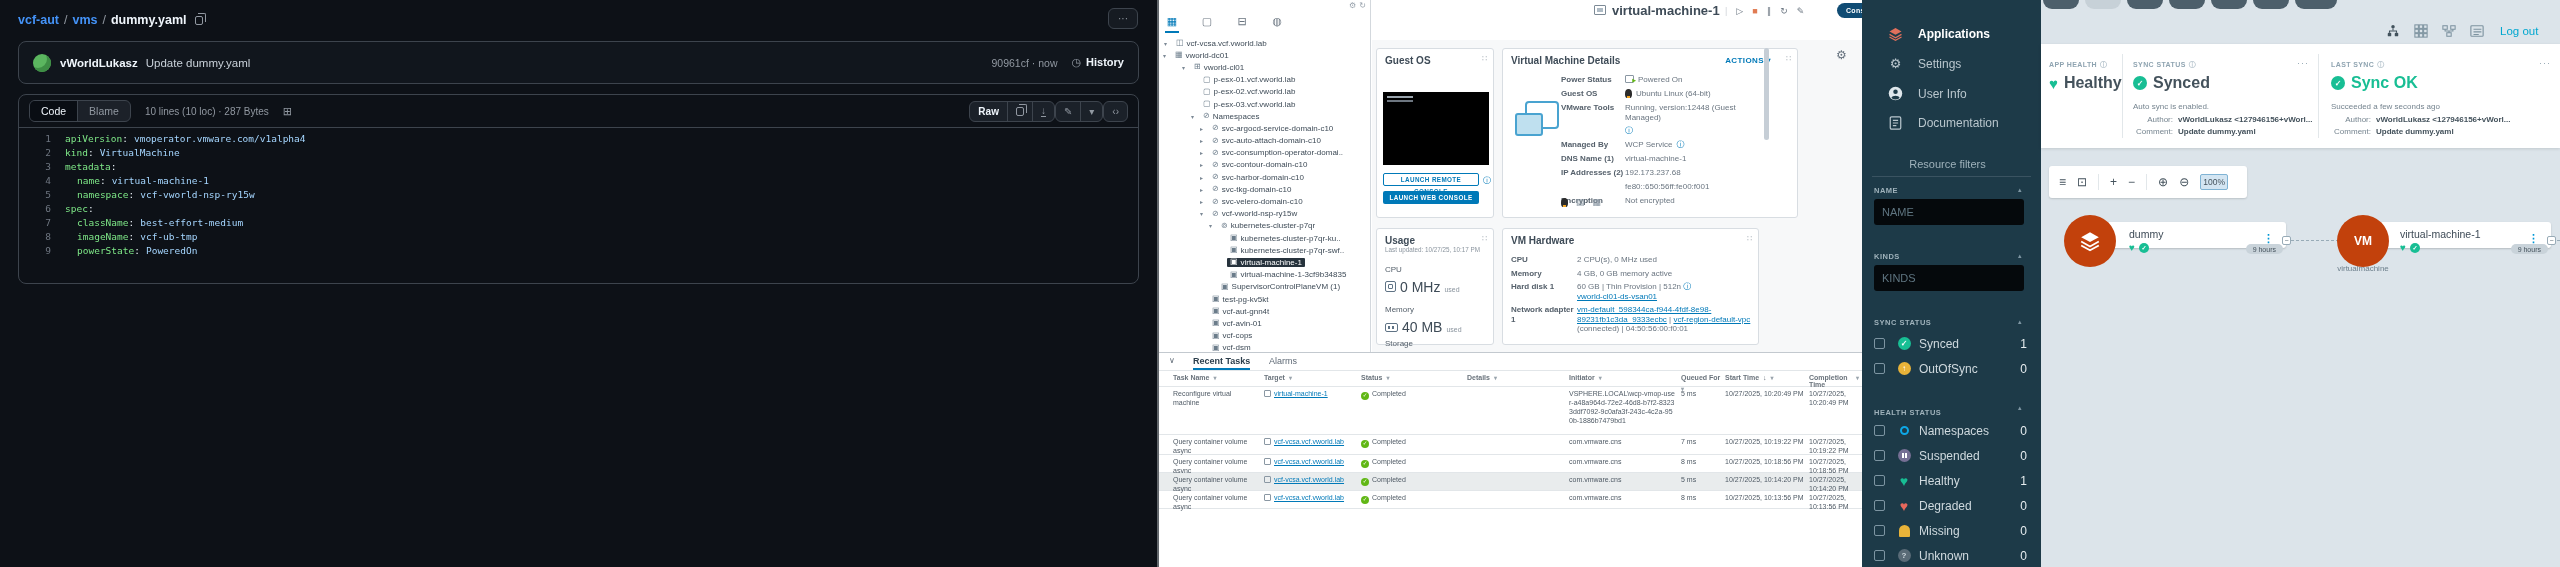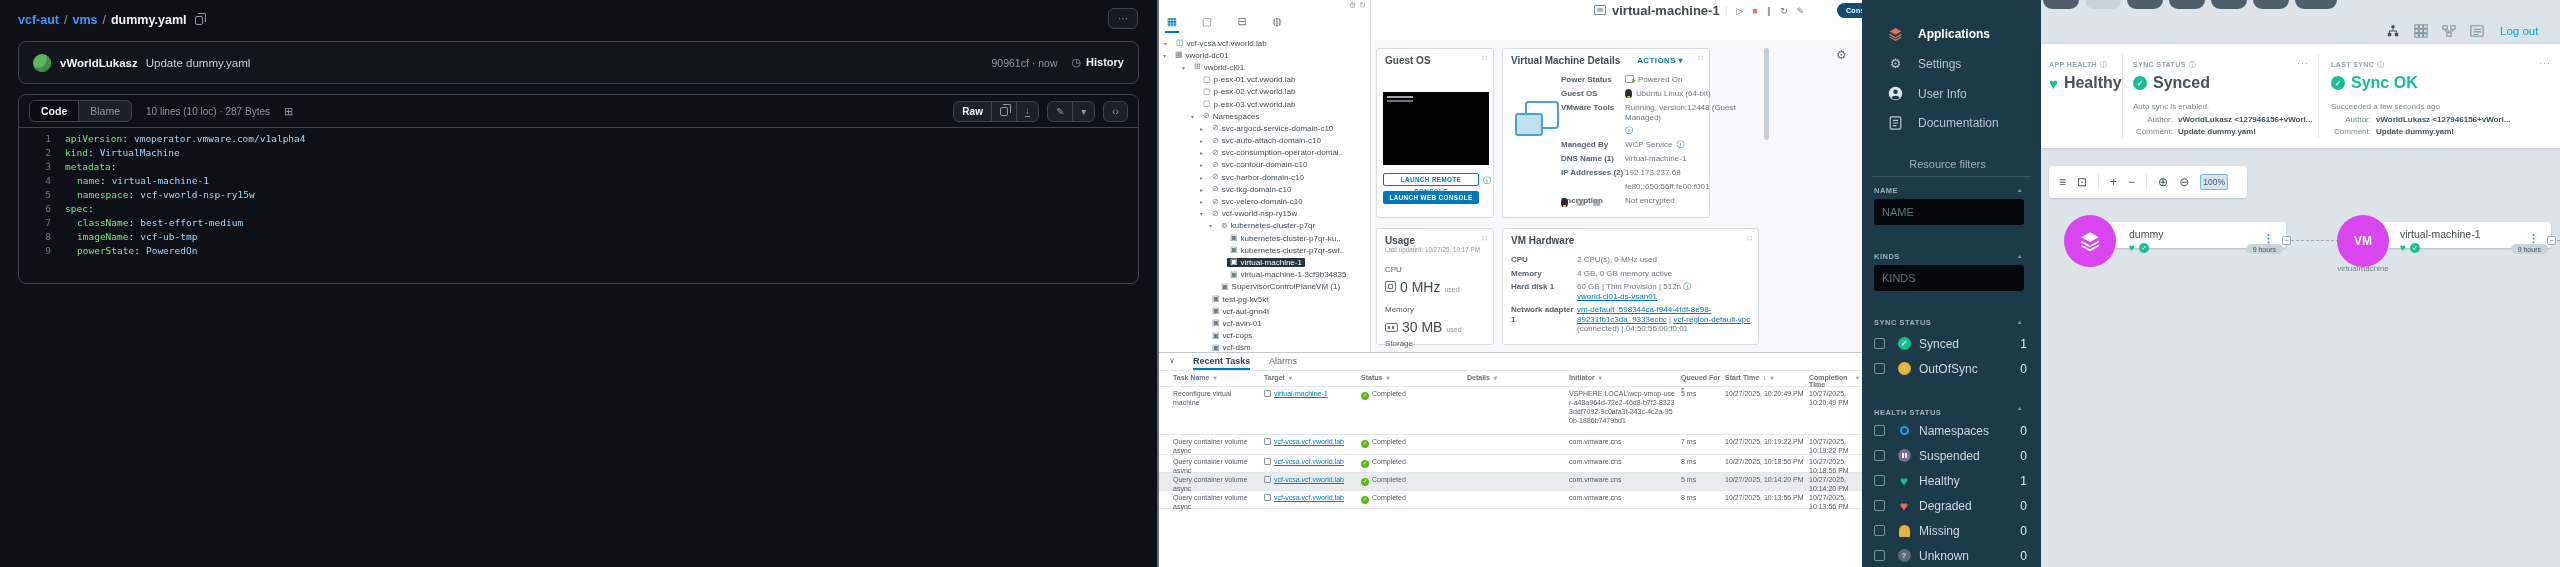--- a/index.html
+++ b/index.html
@@ -20,24 +20,24 @@
 .gh-au{font-weight:700;color:#f0f6fc;margin-right:8px}
 .gh-msg{color:#c9d1d9}
 .gh-right{margin-left:auto;display:flex;align-items:center;gap:14px}
 .gh-hash{color:#9198a1;font-size:10.5px}
 .gh-hist{color:#f0f6fc;font-weight:600;font-size:11px}
 .gh-hist .ck{color:#9198a1;margin-right:5px;font-weight:400}
 .gh-file{position:absolute;left:18px;top:94px;width:1121px;height:190px;border:1px solid #3d444d;border-radius:8px;background:#0d1117}
 .gh-fh{height:33px;border-bottom:1px solid #3d444d;display:flex;align-items:center;padding:0 10px}
 .seg{display:flex;border:1px solid #3d444d;border-radius:6px;overflow:hidden;height:22px;background:#1c2129}
 .seg .sg{padding:0 11px;line-height:20px;font-size:10.5px;color:#9198a1}
-.seg .on{background:#090d13;color:#f0f6fc;font-weight:700;border-right:1px solid #3d444d}
+.seg .on{background:#090d13;color:#f0f6fc;font-weight:400;border-right:1px solid #3d444d}
 .gh-meta{color:#9198a1;font-size:10px;margin-left:14px}
 .gh-gridic{color:#9198a1;font-size:11px;margin-left:14px}
-.gh-btns{margin-left:auto;display:flex;align-items:center;gap:8px}
+.gh-btns{margin-left:auto;display:flex;align-items:center;}
 .bgrp{display:flex;border:1px solid #3d444d;border-radius:6px;height:21px;background:#1b2129;align-items:stretch}
 .bgrp .bi{padding:0 8px;font-size:10px;line-height:19px;color:#9198a1;border-left:1px solid #3d444d;display:flex;align-items:center}
 .bgrp .bi:first-child{border-left:0}
 .bgrp .raw{color:#f0f6fc;font-weight:700}
 .dl{border-bottom:1.5px solid #9198a1;line-height:11px;height:12px;display:inline-block}
 .gh-code{padding-top:4px;font-family:"DejaVu Sans Mono",monospace;font-size:9.5px}
 .cl{display:flex;height:14px;line-height:14px;white-space:pre}
 .cl-n{width:46px;text-align:right;padding-right:14px;color:#6e7681;flex:none}
 .cl-t[data-lvl="1"]{padding-left:12px}
 .cl-k{color:#7ee787}
@@ -84,21 +84,21 @@
 .vs-content{position:absolute;left:213px;top:40px;right:0;height:312px;background:#f7f8f9;overflow:hidden}
 .card{position:absolute;background:#fff;border:1px solid #d8dde2;border-radius:3px}
 .card-t{position:absolute;left:8px;top:6px;font-size:10px;font-weight:600;color:#3e4b57}
 .drag{position:absolute;right:6px;top:5px;color:#98a2ab;font-size:8px}
 #c-guest{left:4px;top:8px;width:118px;height:170px}
 .console{position:absolute;left:6px;top:43px;width:106px;height:73px;background:#000}
 .console::before{content:"";position:absolute;left:4px;top:4px;width:26px;height:2px;background:#9aa4ad;box-shadow:0 4px 0 #6d7680}
 .btn-o{position:absolute;left:6px;width:96px;height:13px;border:1px solid #0079b8;border-radius:2px;color:#0079b8;font-size:6.3px;font-weight:700;text-align:center;line-height:12px;letter-spacing:.4px;background:#fff}
 .btn-f{position:absolute;left:6px;width:96px;height:13px;border-radius:2px;background:#0079b8;color:#fff;font-size:6.3px;font-weight:700;text-align:center;line-height:13px;letter-spacing:.4px}
 .info{color:#0079b8;font-size:8px}
-#c-details{left:130px;top:8px;width:208px;height:170px}
+#c-details{left:130px;top:8px;width:296px;height:170px}
 .dt-actions{position:absolute;right:26px;top:7px;color:#0079b8;font-size:8px;font-weight:700;letter-spacing:.4px}
 .vmbig{position:absolute;left:22px;top:52px;width:34px;height:28px;border:2px solid #49a3d0;border-radius:4px;background:#fff}
 .vmbig::before{content:"";position:absolute;left:-12px;bottom:-9px;width:24px;height:19px;background:#bfe0ef;border:2px solid #49a3d0;border-radius:3px}
 .dtl{position:absolute;left:58px;top:26px;width:192px;display:grid;grid-template-columns:64px 1fr;row-gap:4.5px;font-size:8px;line-height:9.5px}
 .dtl .lb{font-weight:700;color:#55606b}
 .dtl .vl{color:#6a7580;display:flex;align-items:flex-start;gap:4px;flex-wrap:wrap}
 .pwr{display:inline-block;position:relative;width:9px;height:8px;border:1px solid #8a97a3;border-radius:1px;flex:none}
 .pwr::after{content:"▶";position:absolute;right:-3px;bottom:-3px;color:#61b715;font-size:5px}
 .tux{display:inline-block;position:relative;width:7px;height:9px;background:#2b2b2b;border-radius:50% 50% 40% 40%;flex:none}
 .tux::after{content:"";position:absolute;left:2px;bottom:0;width:3px;height:2px;background:#f5a623}
@@ -190,21 +190,21 @@
 .gck{width:14px;height:14px;border-radius:50%;background:#18be94;color:#fff;font-size:8px;font-weight:700;display:flex;align-items:center;justify-content:center}
 .heart{color:#18be94;font-size:15px}
 .sp-note{position:absolute;font-size:8px;color:#75848f}
 .kv{position:absolute;font-size:8px;display:flex;gap:5px}
 .kv .k{color:#75848f;width:40px;text-align:right}
 .kv .v{color:#44525c;font-weight:700}
 .gtb{position:absolute;left:8px;top:166px;width:198px;height:32px;background:#fff;border-radius:3px;box-shadow:0 1px 2px rgba(0,0,0,.15);display:flex;align-items:center;gap:11px;padding:0 10px;font-size:12px;color:#44525c}
 .gtb .gsep{width:1px;height:16px;background:#e2e7ea}
 .zoombox{width:28px;height:16px;border:1px solid #7fb3d4;background:#d3e5f2;border-radius:2px;font-size:8.5px;text-align:center;line-height:15px;color:#44525c}
 .node-card{position:absolute;top:222px;height:26px;background:#fff;border-radius:3px;box-shadow:0 1px 2px rgba(0,0,0,.18)}
-.node-av{position:absolute;top:215px;width:52px;height:52px;border-radius:50%;background:#d946ef;display:flex;align-items:center;justify-content:center;color:#fff;font-weight:700;font-size:12px}
+.node-av{position:absolute;top:215px;width:52px;height:52px;border-radius:50%;background:#c2410c;display:flex;align-items:center;justify-content:center;color:#fff;font-weight:700;font-size:12px}
 .nd-t{position:absolute;top:6px;font-size:10.5px;color:#3e4b57}
 .nd-st{position:absolute;top:20px;display:flex;gap:4px;align-items:center}
 .nd-st .heart{font-size:10px}
 .nd-st .gck{width:10px;height:10px;font-size:6px}
 .nd-menu{position:absolute;right:12px;top:10px;color:#0097d6;font-size:11px;font-weight:700}
 .nd-h{position:absolute;right:-5px;top:14px;width:9px;height:9px;background:#fff;border:1px solid #98abb7;border-radius:2px;font-size:7px;line-height:7px;text-align:center;color:#5a6b77}
 .nd-age{position:absolute;right:3px;bottom:-6px;background:#c9d3da;border-radius:7px;padding:1.5px 7px;font-size:7px;color:#44525c}
 .nd-kind{position:absolute;font-size:8px;color:#6d7f8b;text-align:center}
 .edge{position:absolute;top:240px;border-top:1.5px dashed #98abb7}
 .edge .arr{position:absolute;right:-4px;top:-6px;color:#8fa4b1;font-size:8px}
@@ -605,21 +605,21 @@
         <span class="us-sub">Last updated: 10/27/25, 10:17 PM</span>
         <span class="us-lb" style="top:36px">CPU</span>
         <span class="us-val" style="top:50px">
             <span class="chip"></span>
             <span class="us-big">0 MHz</span>
             <span class="us-sfx">used</span>
           </span>
         <span class="us-lb" style="top:76px">Memory</span>
         <span class="us-val" style="top:90px">
             <span class="mem"></span>
-            <span class="us-big">30 MB</span>
+            <span class="us-big">40 MB</span>
             <span class="us-sfx">used</span>
           </span>
         <span class="us-lb" style="top:110px">Storage</span>
       </div>
 
       <div class="card" id="c-hw">
         <span class="card-t">VM Hardware</span>
         <span class="drag">∷</span>
         <div class="hw">
           <span class="lb">CPU</span>

